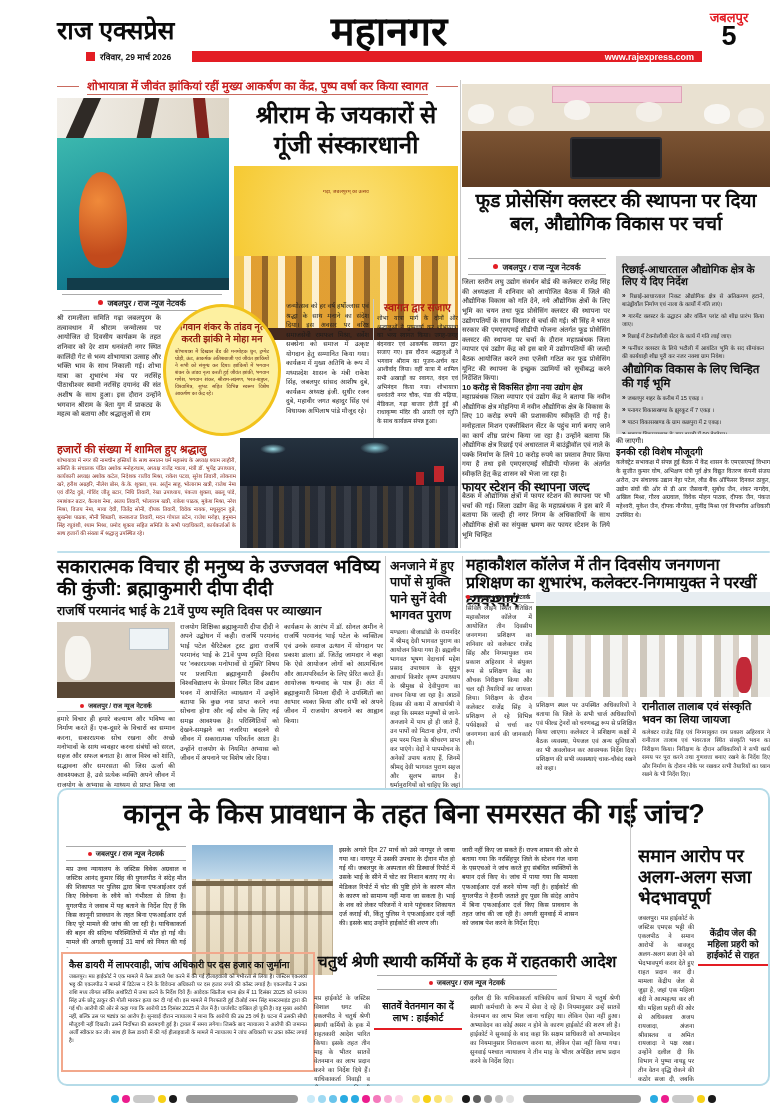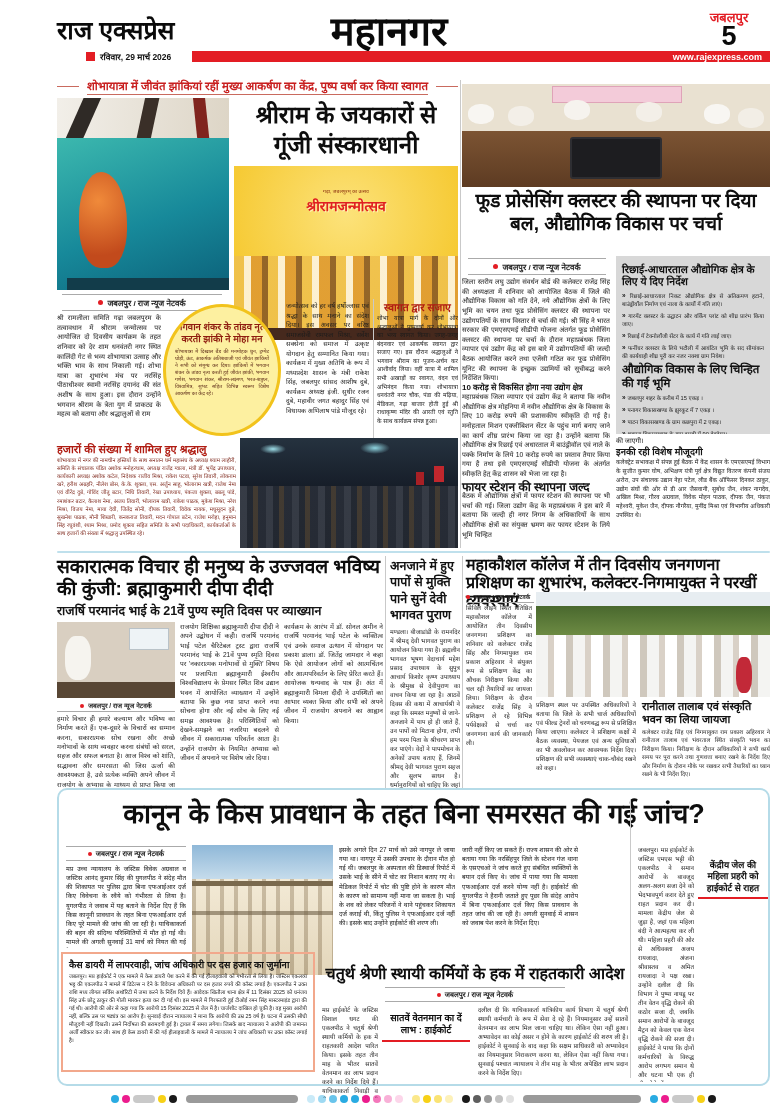--- a/index.html
+++ b/index.html
@@ -46,21 +46,21 @@
 <body>
 
 <div id="page">
 
   <div class="abs" style="left:57px;top:12px;width:220px;height:32px;font-size:25px;font-weight:800;color:#0a0a0a;">राज एक्सप्रेस</div>
   <div class="abs" style="left:250px;top:2px;width:278px;height:48px;text-align:center;font-size:40px;font-weight:800;color:#0a0a0a;">महानगर</div>
   <div class="abs" style="left:686px;top:8px;width:86px;text-align:center;font-size:13px;font-weight:800;color:#e31d24;">जबलपुर</div>
   <div class="abs" style="left:686px;top:21px;width:86px;text-align:center;font-size:27px;font-weight:800;color:#0a0a0a;">5</div>
   <div class="abs" style="left:86px;top:52px;width:9px;height:9px;background:#e31d24;"></div>
   <div class="abs" style="left:100px;top:51px;width:90px;font-size:8.5px;font-weight:700;color:#111;">रविवार, 29 मार्च 2026</div>
-  <div class="abs" style="left:192px;top:51px;width:578px;height:11px;background:#e31d24;display:flex;align-items:center;justify-content:flex-end;padding-right:8px;">
+  <div class="abs" style="left:192px;top:51px;width:510px;height:11px;background:#e31d24;display:flex;align-items:center;justify-content:flex-end;padding-right:8px;">
     <span style="color:#fff;font-size:9px;font-weight:700;">www.rajexpress.com</span>
   </div>
 
   <div class="abs strap" style="left:57px;top:78px;width:401px;height:16px;">
     <span class="straptxt">शोभायात्रा में जीवंत झांकियां रहीं मुख्य आकर्षण का केंद्र, पुष्प वर्षा कर किया स्वागत</span>
   </div>
 
   <div class="photo" style="left:57px;top:98px;width:172px;height:192px;">
     <div style="position:absolute;inset:0 0 auto 0;height:42px;background:linear-gradient(95deg,#f2efe9,#ddd5c6);"></div>
     <div style="position:absolute;left:18px;top:-6px;width:16px;height:54px;background:#2f2a26;transform:rotate(24deg);"></div>
@@ -68,21 +68,20 @@
     <div style="position:absolute;left:138px;top:-8px;width:12px;height:54px;background:#80241e;transform:rotate(-6deg);"></div>
     <div style="position:absolute;inset:40px 0 0 0;background:linear-gradient(160deg,#3cb8ae 0%,#17899a 55%,#0c617a 100%);"></div>
     <div style="position:absolute;left:22px;top:74px;width:48px;height:96px;border-radius:46% 54% 40% 44%;background:radial-gradient(circle at 40% 30%,#f08a3a,#c24a1c 75%);"></div>
     <div style="position:absolute;left:10px;bottom:0;right:0;height:12px;background:#123c4a;"></div>
   </div>
 
   <div class="abs hl center" style="left:234px;top:100px;width:224px;height:62px;font-size:24px;line-height:1.25;">श्रीराम के जयकारों से गूंजी संस्कारधानी</div>
 
   <div class="photo" style="left:234px;top:166px;width:224px;height:174px;background:radial-gradient(circle at 50% 28%,#fce27a 0%,#f6ca34 70%);">
     <div style="position:absolute;top:22px;left:0;right:0;text-align:center;font-size:5px;color:#8a3010;">गढ़ा, जबलपुरम् का उत्सव</div>
-    <div style="position:absolute;top:30px;left:0;right:0;text-align:center;font-size:14px;font-weight:900;color:#e02020;text-shadow:1px 1px 0 #fff0b0;">श्रीरामजन्मोत्सव</div>
     <div style="position:absolute;left:0;right:0;bottom:12px;height:72px;background:repeating-linear-gradient(90deg,#efc04c 0 10px,#fdf4e0 10px 17px,#df9a31 17px 28px,#8a5a24 28px 34px);opacity:.9;"></div>
     <div style="position:absolute;left:0;right:0;bottom:0;height:12px;background:#46291d;"></div>
   </div>
 
   <div class="abs byline" style="left:62px;top:294px;width:160px;">
     <span class="dot"></span>
     <span>जबलपुर / राज न्यूज नेटवर्क</span>
   </div>
 
   <div class="abs jtxt t68" style="left:57px;top:313px;width:104px;height:126px;">श्री रामलीला समिति गढ़ा जबलपुरम के तत्वावधान में श्रीराम जन्मोत्सव पर आयोजित दो दिवसीय कार्यक्रम के तहत शनिवार को देर शाम धनवंतरी नगर स्थित कालिंदी गेट से भव्य शोभायात्रा उत्साह और भक्ति भाव के साथ निकाली गई। शोभा यात्रा का शुभारंभ मंच पर नरसिंह पीठाधीश्वर स्वामी नरसिंह दयानंद की संत अशीष के साथ हुआ। इस दौरान उन्होंने भगवान श्रीराम के त्रेता युग में प्राकट्य के महत्व को बताया और श्रद्धालुओं से राम</div>
@@ -205,30 +204,31 @@
     <div style="position:absolute;left:0;right:0;top:36px;height:5px;background:#7a6a4e;"></div>
     <div style="position:absolute;left:0;right:0;top:66px;height:4px;background:rgba(110,95,70,.6);"></div>
   </div>
 
   <div class="abs jtxt t63" style="left:339px;top:845px;width:116px;height:102px;">इसके अगले दिन 27 मार्च को उसे नागपुर ले जाया गया था। नागपुर में उसकी उपचार के दौरान मौत हो गई थी। जबलपुर के अस्पताल की डिस्चार्ज रिपोर्ट में उसके भाई के सीने में चोट का निशान बताए गए थे। मेडिकल रिपोर्ट में चोट की पुष्टि होने के कारण मौत के कारण को सामान्य नहीं माना जा सकता है। भाई के शव को लेकर परिजनों ने थाने पहुंचकर शिकायत दर्ज कराई थी, किंतु पुलिस ने एफआईआर दर्ज नहीं की। इसके बाद उन्होंने हाईकोर्ट की शरण ली।</div>
   <div class="abs jtxt t63" style="left:462px;top:845px;width:116px;height:102px;">जारी नहीं किए जा सकते हैं। राज्य शासन की ओर से बताया गया कि नरसिंहपुर जिले के स्टेशन गंज थाना के एसएचओ ने जांच करते हुए संबंधित व्यक्तियों के बयान दर्ज किए थे। जांच में पाया गया कि मामला एफआईआर दर्ज करने योग्य नहीं है। हाईकोर्ट की युगलपीठ ने हैरानी जताते हुए पूछा कि संदेह आरोप में बिना एफआईआर दर्ज किए किस प्रावधान के तहत जांच की जा रही है। अगली सुनवाई में शासन को जवाब पेश करने के निर्देश दिए।</div>
 
   <div class="vr" style="left:630px;top:800px;height:278px;"></div>
 
   <div class="abs" style="left:638px;top:846px;width:130px;height:236px;overflow:hidden;">
+    <div class="hl" style="font-size:18px;line-height:1.18;margin-bottom:4px;">समान आरोप पर अलग-अलग सजा भेदभावपूर्ण</div>
     <div class="inset" style="float:right;width:70px;font-size:9px;line-height:1.25;margin:12px 0 3px 4px;">केंद्रीय जेल की महिला प्रहरी को हाईकोर्ट से राहत</div>
     <div class="jtxt t62">जबलपुर। मप्र हाईकोर्ट के जस्टिस एमएस भट्टी की एकलपीठ ने समान आरोपों के बावजूद अलग-अलग सजा देने को भेदभावपूर्ण करार देते हुए राहत प्रदान कर दी। मामला केंद्रीय जेल से जुड़ा है, जहां एक महिला बंदी ने आत्महत्या कर ली थी। महिला प्रहरी की ओर से अधिवक्ता अजय रायजादा, अंजना श्रीवास्तव व अमित रायजादा ने पक्ष रखा। उन्होंने दलील दी कि विभाग ने पुष्पा नायडू पर तीन वेतन वृद्धि रोकने की कठोर सजा दी, जबकि समान आरोपों के बावजूद मैट्रन को केवल एक वेतन वृद्धि रोकने की सजा दी। हाईकोर्ट ने पाया कि दोनों कर्मचारियों के विरुद्ध आरोप लगभग समान थे और घटना भी एक ही थी। ऐसे में अलग-अलग सजा देना न्यायसंगत नहीं है और यह समानता के सिद्धांत का उल्लंघन है। न्यायालय ने अपने आदेश में कहा कि जब आरोप और परिस्थितियां समान हों, तो सजा भी समान होनी चाहिए। न्यायालय ने पुष्पा नायडू की सजा में संशोधन करते हुए तीन वेतन वृद्धि रोकने की सजा को घटाकर एक वेतन वृद्धि (बिना संचयी प्रभाव) कर दिया। साथ ही न्यायालय ने राज्य सरकार को 60 दिनों के भीतर संशोधित आदेश लागू कर संबंधित लाभ देने के निर्देश दिए हैं।</div>
   </div>
 
   <div class="abs" style="left:61px;top:952px;width:254px;height:120px;border:2px solid #f2a88c;padding:4px 6px;overflow:hidden;">
     <div style="font-size:9.5px;font-weight:800;color:#111;margin-bottom:2px;">कैस डायरी में लापरवाही, जांच अधिकारी पर दस हजार का जुर्माना</div>
     <div class="jtxt t53">जबलपुर। मप्र हाईकोर्ट ने एक मामले में केस डायरी पेश करने में की गई हीलाहवाली को गंभीरता से लिया है। जस्टिस एकलव्य भट्ट की एकलपीठ ने मामले में डिटेल्स न देने के विवेचना अधिकारी पर दस हजार रुपये की कॉस्ट लगाई है। एकलपीठ ने उक्त राशि मध्य लीगल सर्विस अथॉरिटी में जमा करने के निर्देश दिये हैं। आवेदक खितौला थाना क्षेत्र में 11 दिसंबर 2025 को धनंजय सिंह उर्फ छोटू ठाकुर की गोली मारकर हत्या कर दी गई थी। इस मामले में गिरफ्तारी हुई टीओई रमन सिंह मास्टरमाइंड द्वारा की गई थी। आरोपी की ओर से कहा गया कि आरोपी 15 दिसंबर 2025 से जेल में है। चार्जशीट दाखिल हो चुकी है। वह मुख्य आरोपी नहीं, बल्कि उस पर षड्यंत्र का आरोप है। सुनवाई दौरान न्यायालय ने माना कि आरोपी की उम्र 25 वर्ष है। घटना में उसकी सीधी मौजूदगी नहीं दिखती। उसने निर्दोषता की बरामदगी हुई है। ट्रायल में समय लगेगा। जिसके बाद न्यायालय ने आरोपी की जमानत अर्जी स्वीकार कर ली। साथ ही केस डायरी में की गई हीलाहवाली के मामले में न्यायालय ने जांच अधिकारी पर उक्त कॉस्ट लगाई है।</div>
   </div>
 
-  <div class="abs" style="left:322px;top:950px;width:306px;height:136px;overflow:hidden;margin-top:12px;">
+  <div class="abs" style="left:314px;top:950px;width:306px;height:136px;overflow:hidden;">
     <div class="hl center" style="font-size:16px;">चतुर्थ श्रेणी स्थायी कर्मियों के हक में राहतकारी आदेश</div>
     <div class="byline" style="width:180px;margin:3px auto 4px;font-size:7px;">
       <span class="dot" style="width:4px;height:4px;"></span>
       <span>जबलपुर / राज न्यूज नेटवर्क</span>
     </div>
     <div style="display:flex;gap:8px;">
       <div style="width:148px;overflow:hidden;">
         <div class="inset" style="float:right;width:88px;font-size:9.5px;line-height:1.3;margin:4px 0 3px 4px;">सातवें वेतनमान का दें लाभ : हाईकोर्ट</div>
         <div class="jtxt t62">मप्र हाईकोर्ट के जस्टिस विशाल धगट की एकलपीठ ने चतुर्थ श्रेणी स्थायी कर्मियों के हक में राहतकारी आदेश पारित किया। इसके तहत तीन माह के भीतर सातवें वेतनमान का लाभ प्रदान करने का निर्देश दिये हैं। याचिकाकर्ता निवाड़ी व टीकमगढ़ निवासी सिवरात, सविता व शिवचरण अहिरवार सहित 13 कर्मियों का पक्ष अधिवक्ता विनायक प्रसाद शाह व युगेश शाह ने रखा। उन्होंने</div>
       </div>

